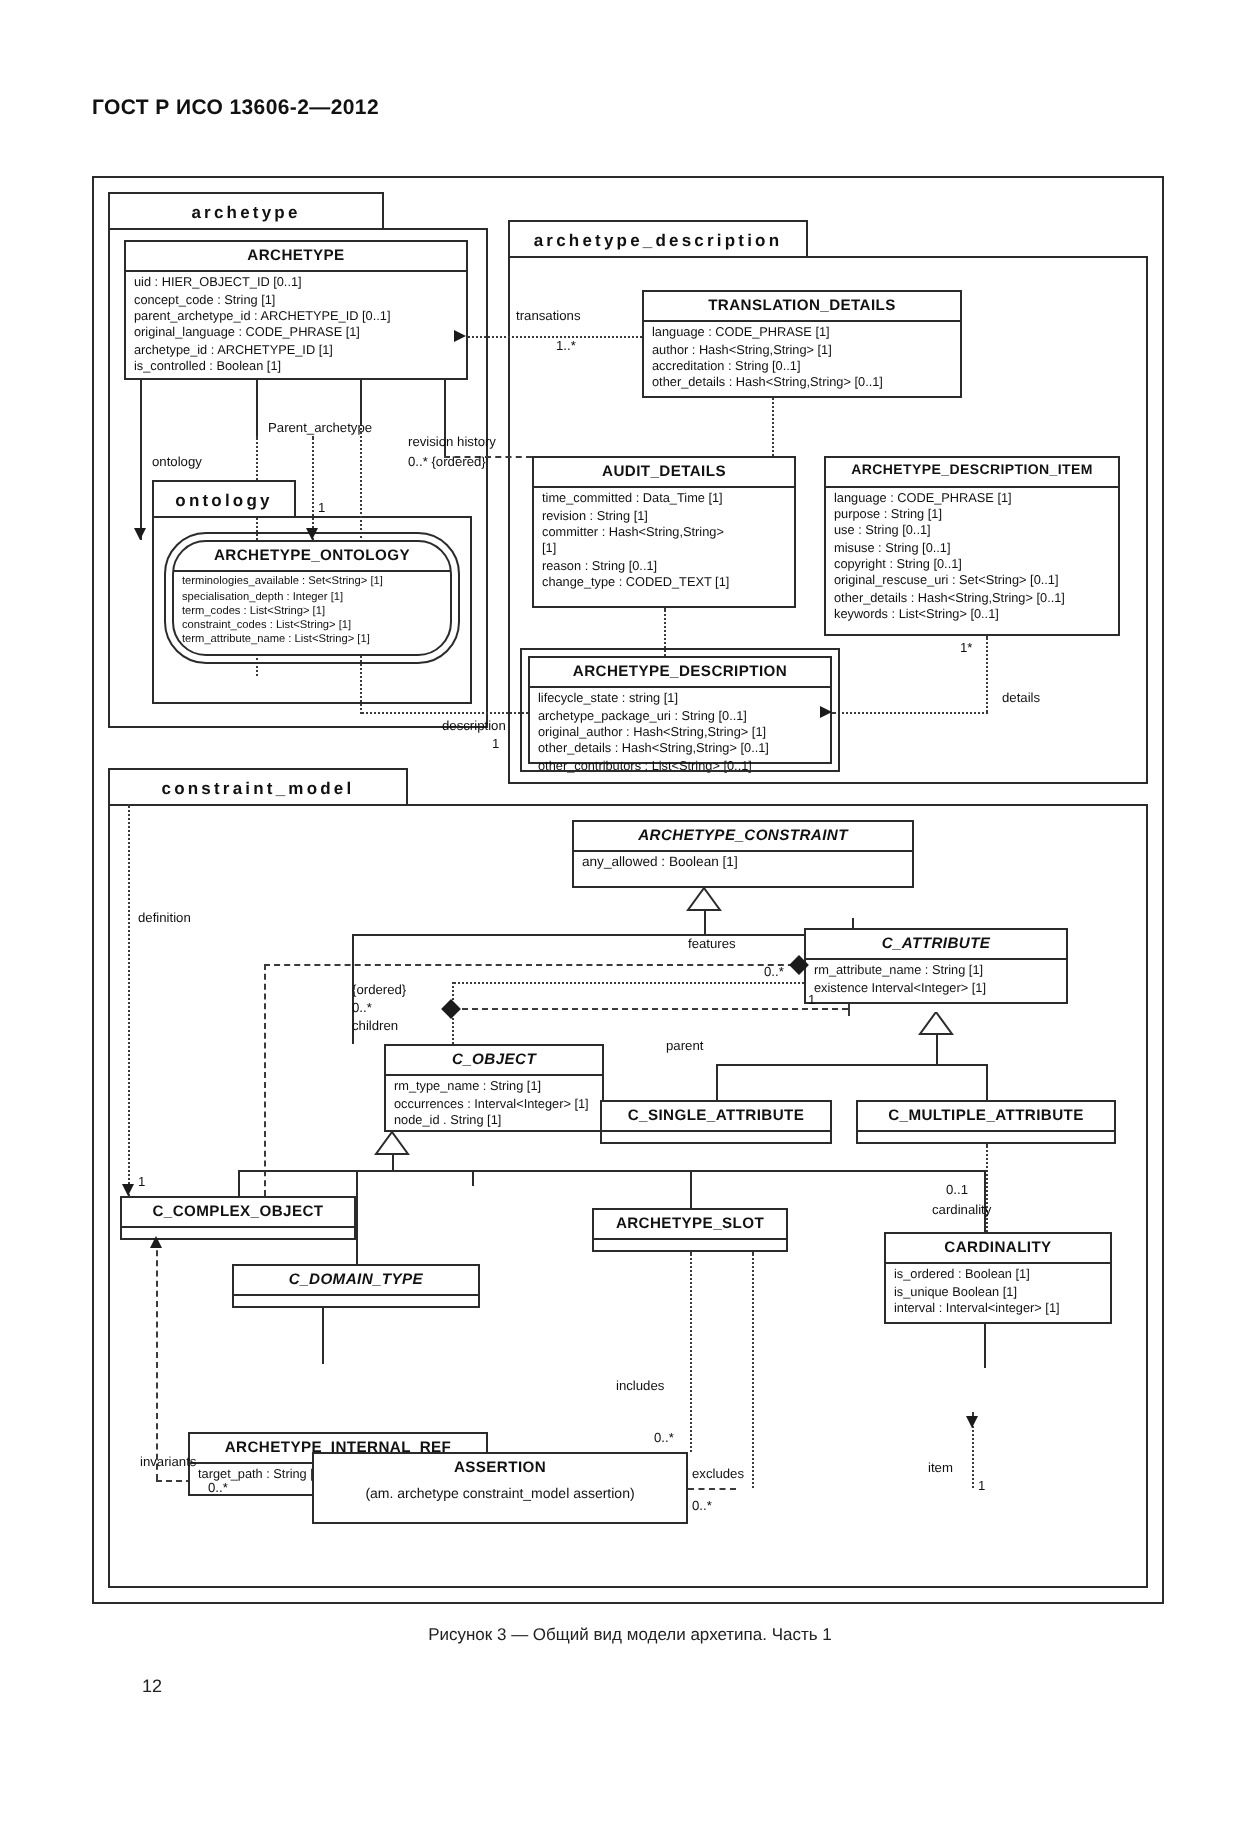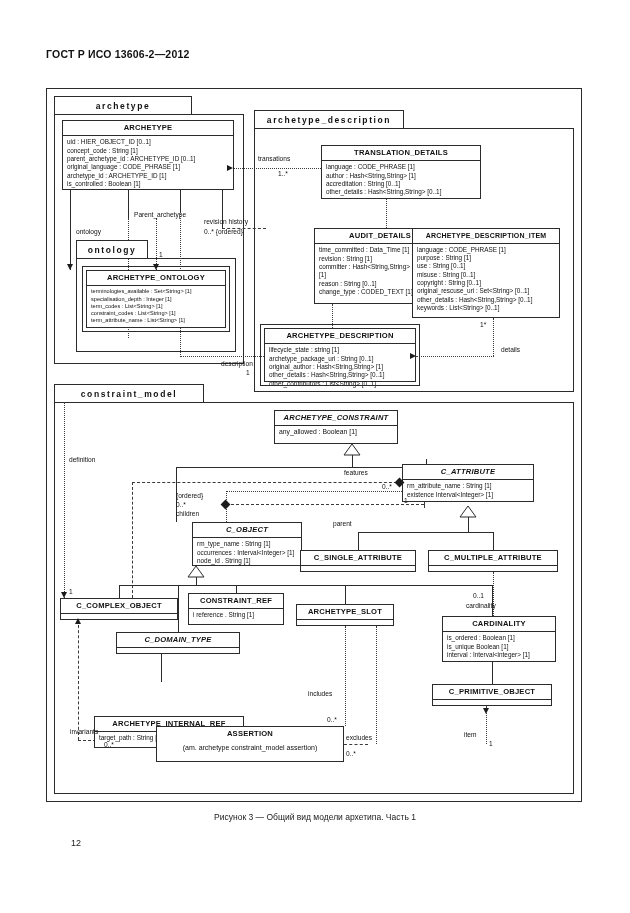--- a/index.html
+++ b/index.html
@@ -236,21 +236,21 @@
       <div>archetype_id : ARCHETYPE_ID [1]</div>
       <div>is_controlled : Boolean [1]</div>
     </div>
   </div>
 
   <div class="pkg" style="left:30px; top:152px; width:160px; height:112px;">
     <div class="pkg-tab" style="width:72px;">ontology</div>
     <div class="pkg-body" style="top:18px; width:160px; height:94px;"></div>
   </div>
 
-  <div class="cls inner-ring" style="left:40px; top:182px; width:140px; height:58px;">
+  <div class="cls inner-ring" style="left:40px; top:182px; width:140px; height:58px;border-radius:17px;">
     <div class="cls-name">ARCHETYPE_ONTOLOGY</div>
     <div class="cls-attrs" style="font-size:5.6px;">
       <div>terminologies_available : Set&lt;String&gt; [1]</div>
       <div>specialisation_depth : Integer [1]</div>
       <div>term_codes : List&lt;String&gt; [1]</div>
       <div>constraint_codes : List&lt;String&gt; [1]</div>
       <div>term_attribute_name : List&lt;String&gt; [1]</div>
     </div>
   </div>
 
@@ -262,21 +262,21 @@
   <div class="cls" style="left:275px; top:57px; width:160px; height:54px;">
     <div class="cls-name">TRANSLATION_DETAILS</div>
     <div class="cls-attrs">
       <div>language : CODE_PHRASE [1]</div>
       <div>author : Hash&lt;String,String&gt; [1]</div>
       <div>accreditation : String [0..1]</div>
       <div>other_details : Hash&lt;String,String&gt; [0..1]</div>
     </div>
   </div>
 
-  <div class="cls" style="left:220px; top:140px; width:132px; height:76px;margin-left:48px;">
+  <div class="cls" style="left:220px; top:140px; width:132px; height:76px;">
     <div class="cls-name">AUDIT_DETAILS</div>
     <div class="cls-attrs">
       <div>time_committed : Data_Time [1]</div>
       <div>revision : String [1]</div>
       <div>committer : Hash&lt;String,String&gt;</div>
       <div>[1]</div>
       <div>reason : String [0..1]</div>
       <div>change_type : CODED_TEXT [1]</div>
     </div>
   </div>
@@ -304,21 +304,21 @@
       <div>other_details : Hash&lt;String,String&gt; [0..1]</div>
       <div>other_contributors : List&lt;String&gt; [0..1]</div>
     </div>
   </div>
 
   <div class="pkg" style="left:8px; top:296px; width:520px; height:410px;">
     <div class="pkg-tab" style="width:150px;">constraint_model</div>
     <div class="pkg-body" style="top:18px; width:520px; height:392px;"></div>
   </div>
 
-  <div class="cls abstract" style="left:228px; top:322px; width:124px; height:34px;">
+  <div class="cls abstract" style="left:240px; top:322px; width:171px; height:34px;">
     <div class="cls-name">ARCHETYPE_CONSTRAINT</div>
     <div class="cls-attrs">
       <div style="font-size:6.8px;">any_allowed : Boolean [1]</div>
     </div>
   </div>
 
   <div class="cls abstract" style="left:356px; top:376px; width:132px; height:38px;">
     <div class="cls-name">C_ATTRIBUTE</div>
     <div class="cls-attrs">
       <div>rm_attribute_name : String [1]</div>
@@ -343,26 +343,20 @@
   <div class="cls" style="left:382px; top:462px; width:130px; height:22px;">
     <div class="cls-name">C_MULTIPLE_ATTRIBUTE</div>
     <div class="cls-empty"></div>
   </div>
 
   <div class="cls" style="left:14px; top:510px; width:118px; height:22px;">
     <div class="cls-name">C_COMPLEX_OBJECT</div>
     <div class="cls-empty"></div>
   </div>
 
-  <div class="cls" style="left:142px; top:505px; width:96px; height:32px;">
-    <div class="cls-name">CONSTRAINT_REF</div>
-    <div class="cls-attrs">
-      <div>i reference . String [1]</div>
-    </div>
-  </div>
 
   <div class="cls" style="left:250px; top:516px; width:98px; height:22px;">
     <div class="cls-name">ARCHETYPE_SLOT</div>
     <div class="cls-empty"></div>
   </div>
 
   <div class="cls" style="left:396px; top:528px; width:114px; height:46px;">
     <div class="cls-name">CARDINALITY</div>
     <div class="cls-attrs">
       <div>is_ordered : Boolean [1]</div>
@@ -376,24 +370,20 @@
     <div class="cls-empty"></div>
   </div>
 
   <div class="cls" style="left:48px; top:628px; width:150px; height:32px;">
     <div class="cls-name">ARCHETYPE_INTERNAL_REF</div>
     <div class="cls-attrs">
       <div>target_path : String [1]</div>
     </div>
   </div>
 
-  <div class="cls" style="left:386px; top:596px; width:120px; height:22px;">
-    <div class="cls-name">C_PRIMITIVE_OBJECT</div>
-    <div class="cls-empty"></div>
-  </div>
 
   <div class="cls" style="left:110px; top:638px; width:188px; height:36px; border-bottom-width:1.1px;">
     <div class="cls-name" style="border-bottom:none;">ASSERTION</div>
     <div class="cls-sub">(am. archetype constraint_model assertion)</div>
   </div>
 
 
   <div class="dotln h" style="left:188px; top:80px; width:87px;"></div>
   <div class="arrow-r" style="left:181px; top:76.5px;"></div>
 

